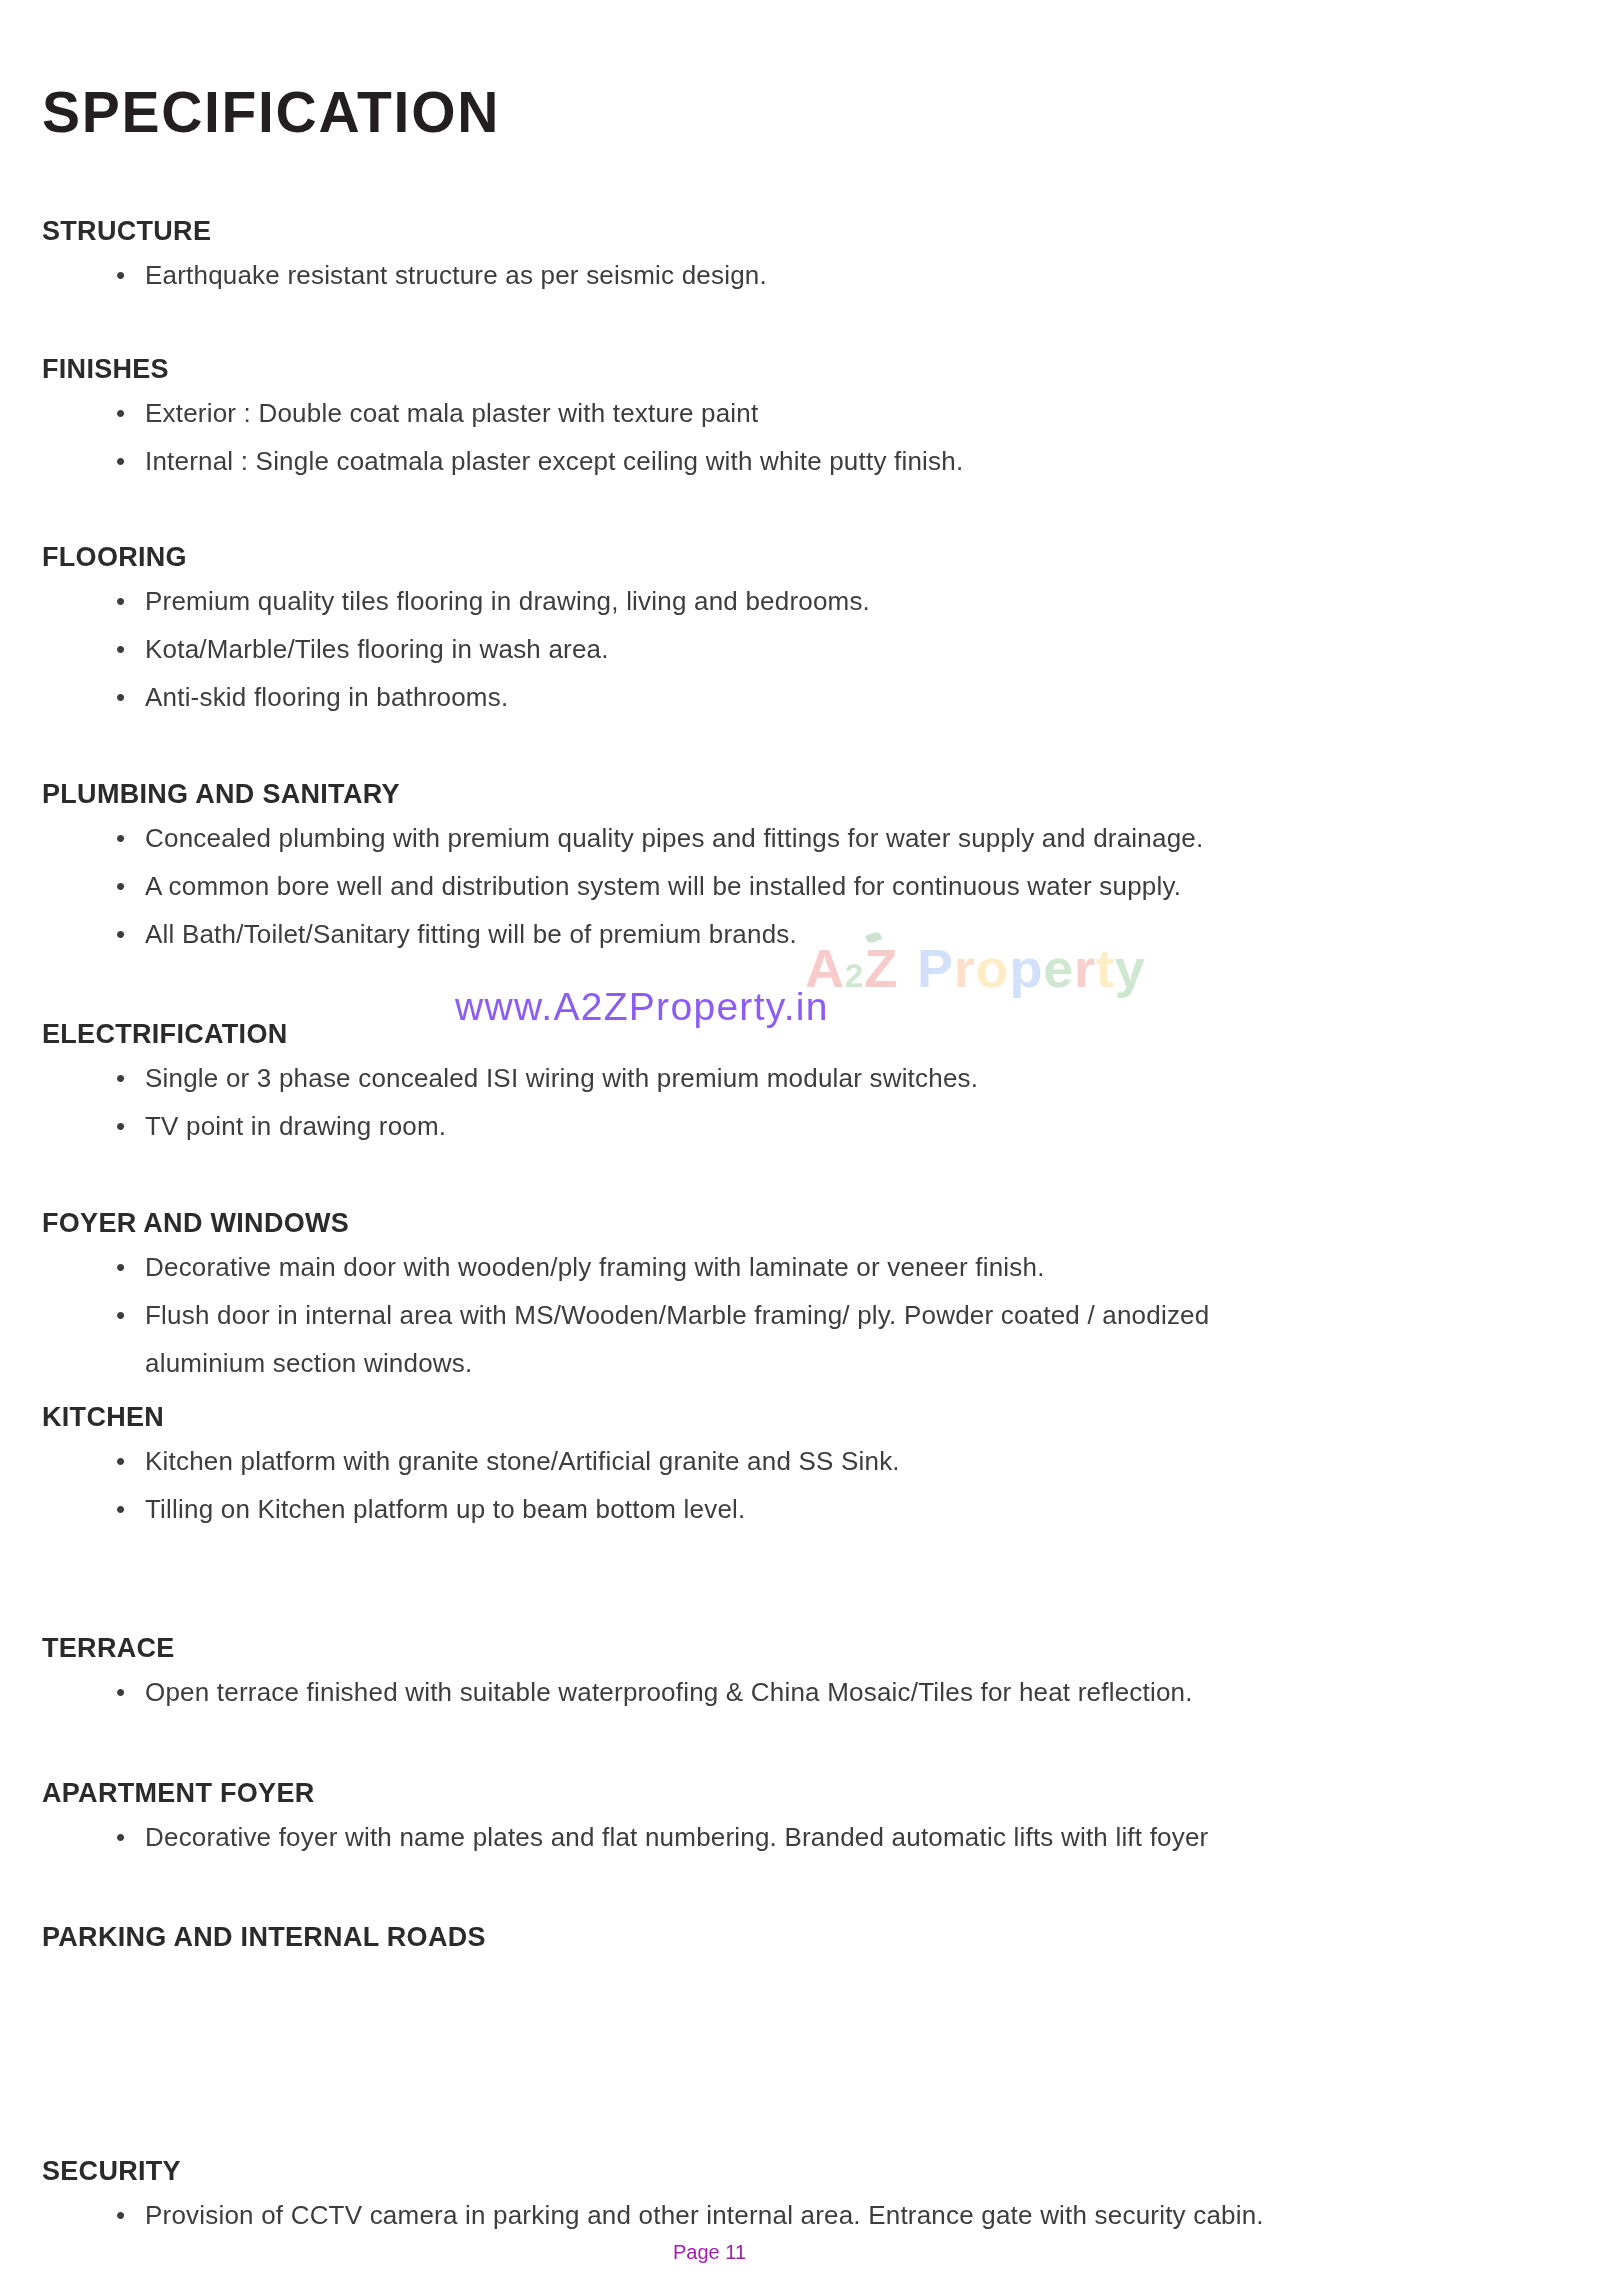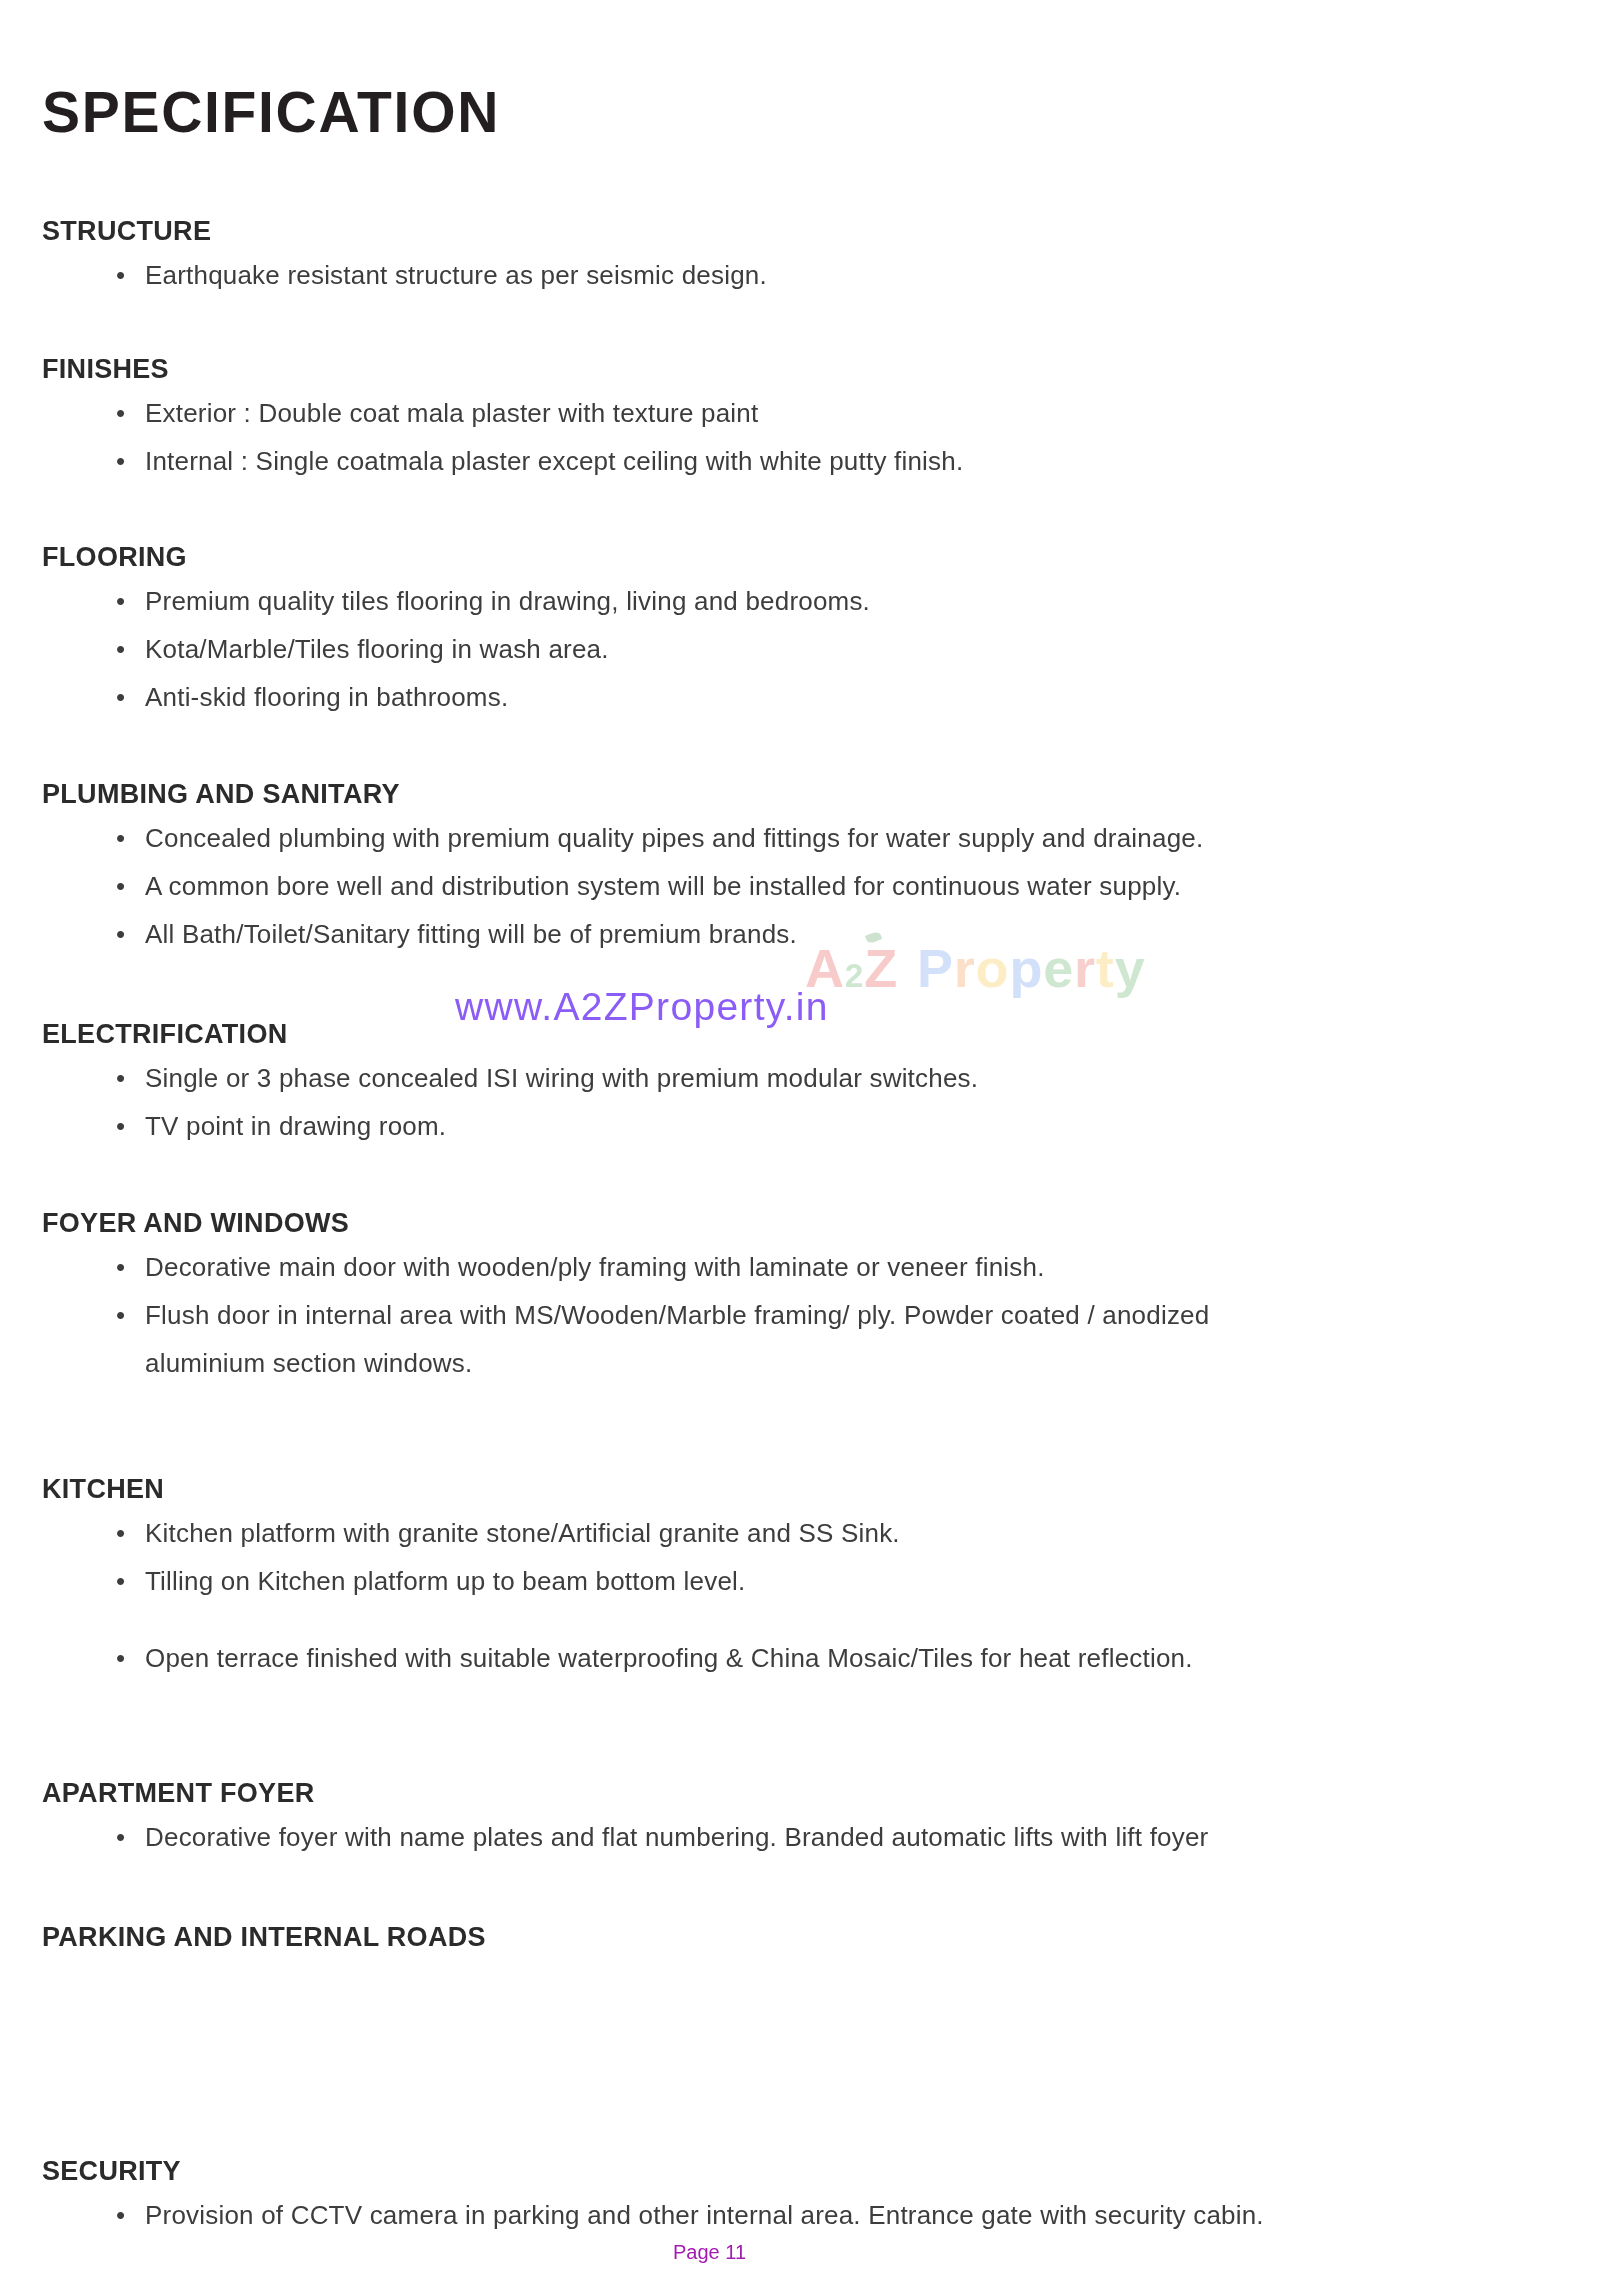--- a/index.html
+++ b/index.html
@@ -158,29 +158,30 @@
 
   <div class="section" style="top:1206px">
     <h2>FOYER AND WINDOWS</h2>
     <ul class="bullets">
       <li><span>Decorative main door with wooden/ply framing with laminate or veneer finish.</span></li>
       <li><span>Flush door in internal area with MS/Wooden/Marble framing/ ply. Powder coated / anodized
 aluminium section windows.</span></li>
     </ul>
   </div>
 
-  <div class="section" style="top:1472px">
+  <div class="section" style="top:1400px">
     <h2>KITCHEN</h2>
     <ul class="bullets">
       <li><span>Kitchen platform with granite stone/Artificial granite and SS Sink.</span></li>
       <li><span>Tilling on Kitchen platform up to beam bottom level.</span></li>
     </ul>
   </div>
 
   <div class="section" style="top:1631px">
+    <h2>TERRACE</h2>
     <ul class="bullets">
       <li><span>Open terrace finished with suitable waterproofing &amp; China Mosaic/Tiles for heat reflection.</span></li>
     </ul>
   </div>
 
   <div class="section" style="top:1776px">
     <h2>APARTMENT FOYER</h2>
     <ul class="bullets">
       <li><span>Decorative foyer with name plates and flat numbering. Branded automatic lifts with lift foyer</span></li>
     </ul>

